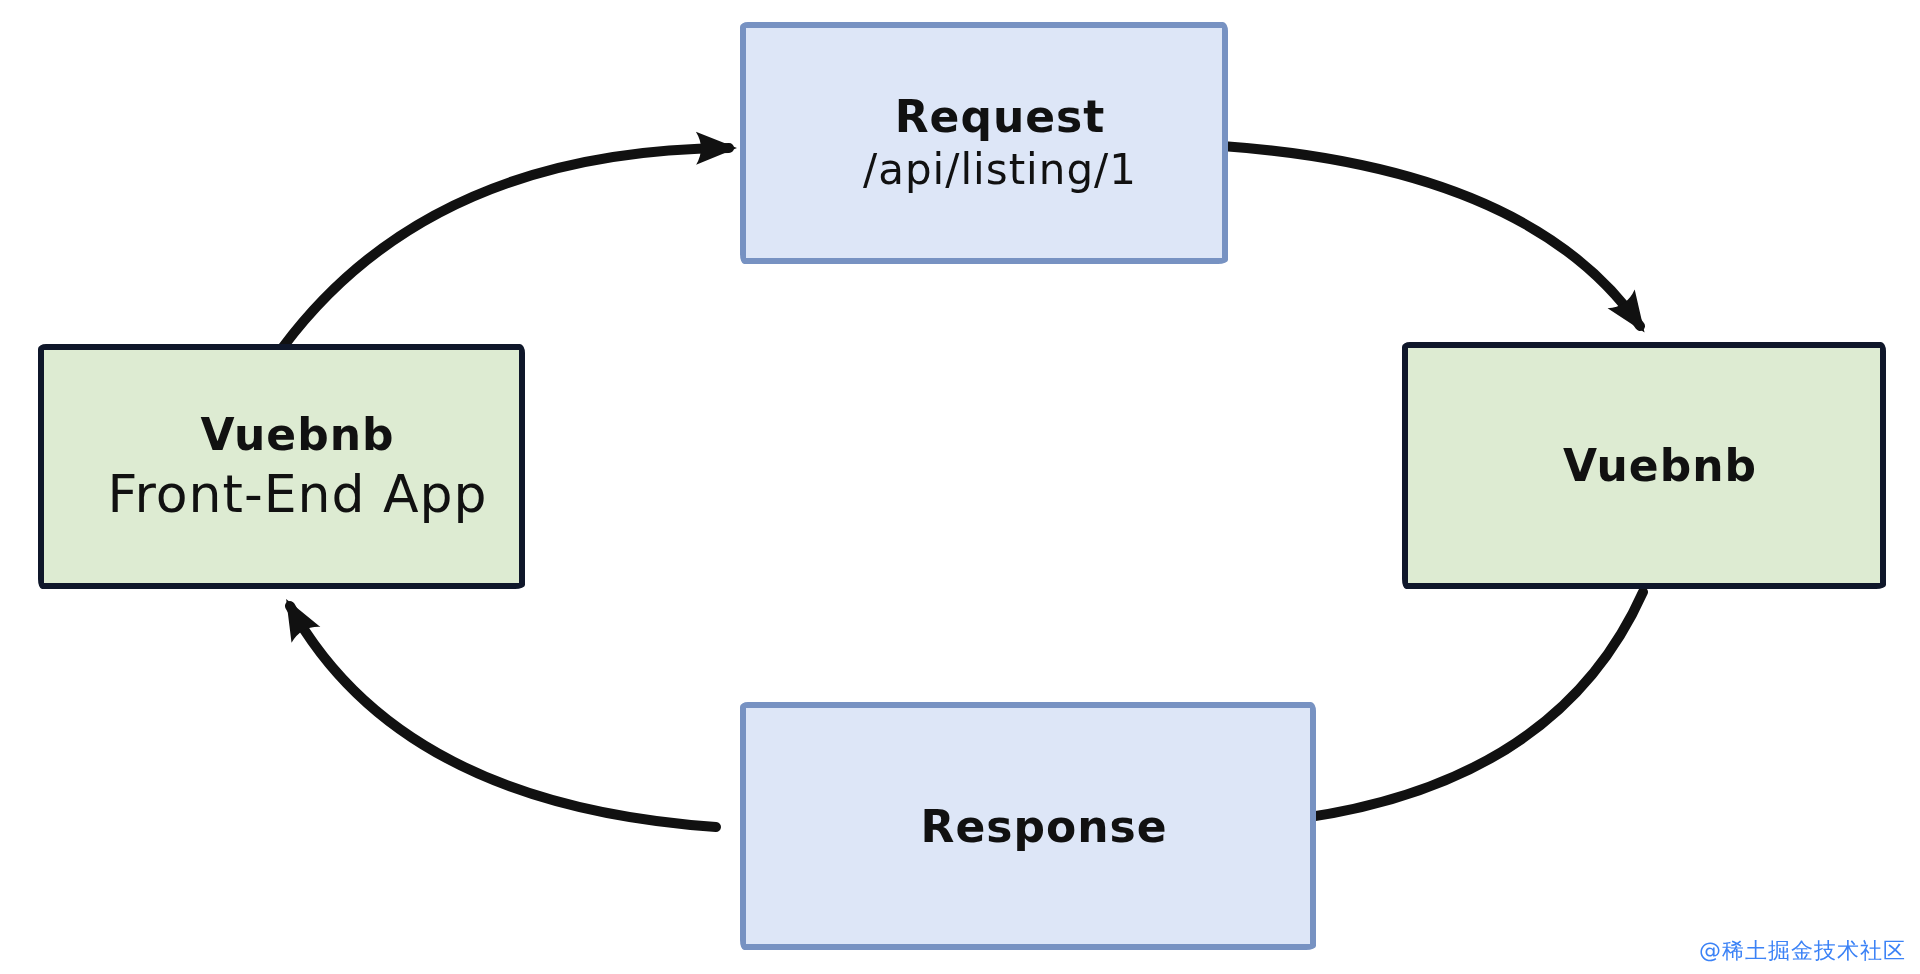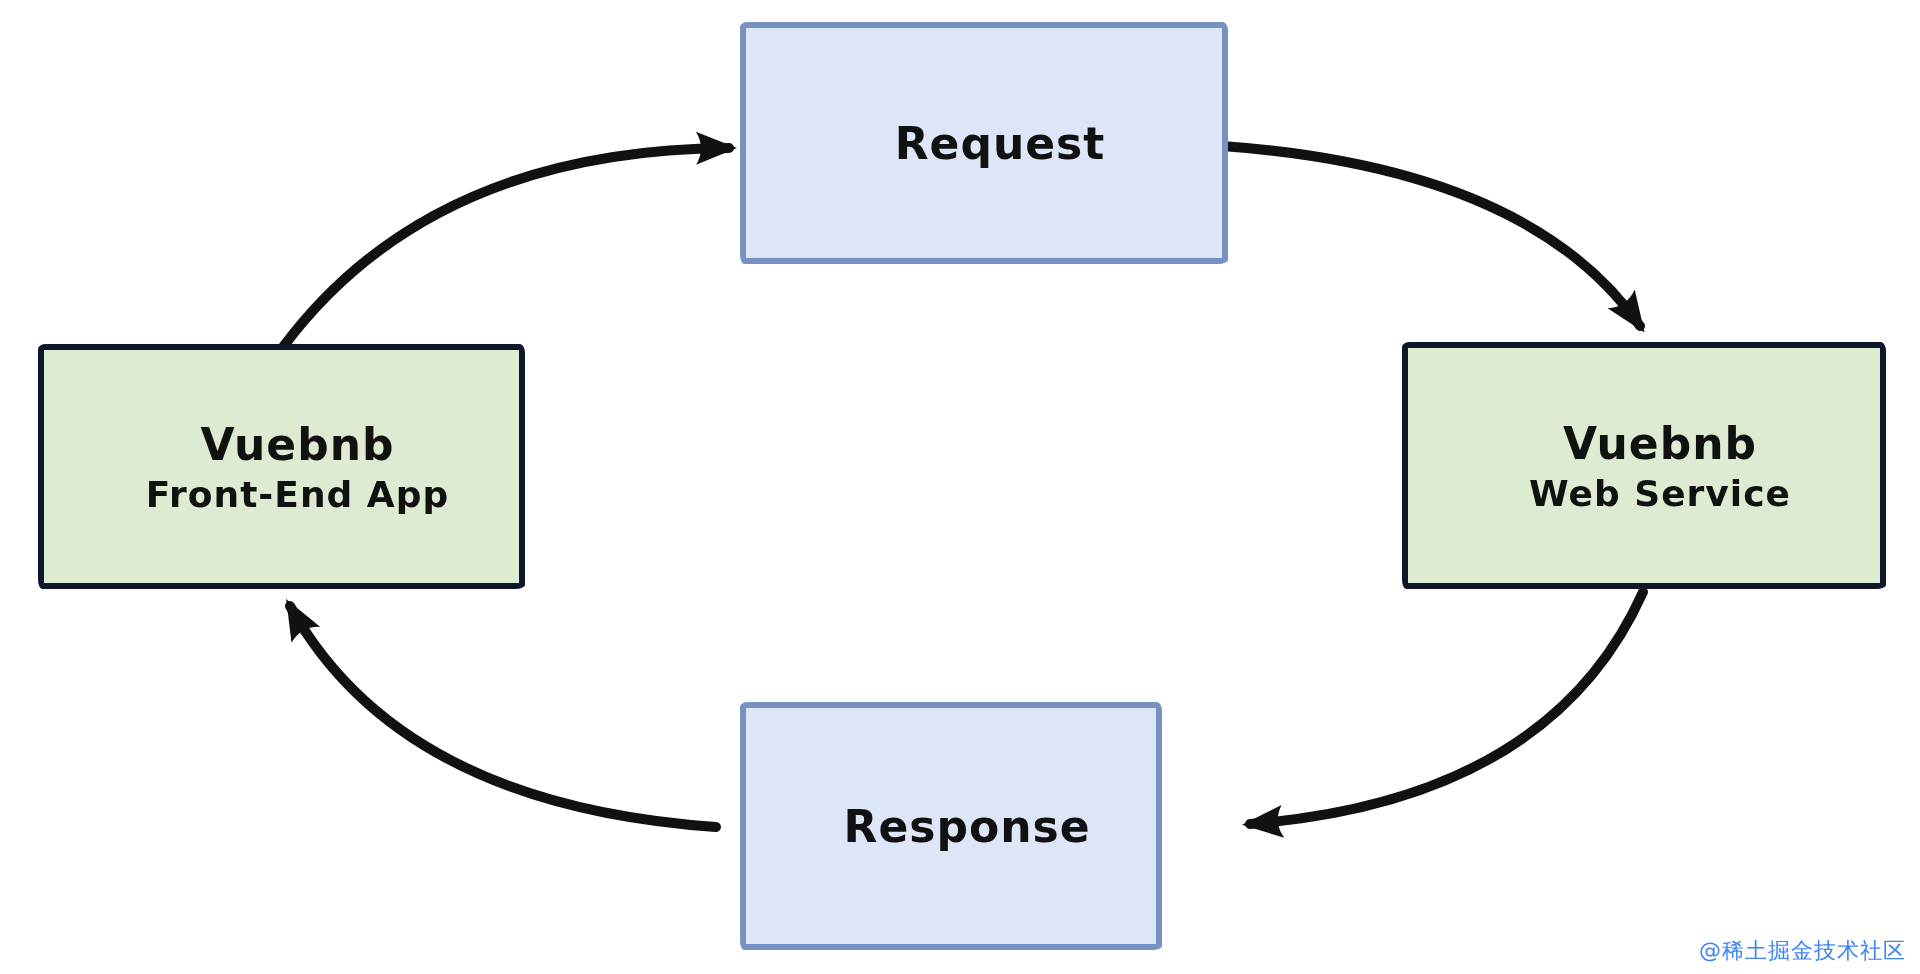--- a/index.html
+++ b/index.html
@@ -46,28 +46,28 @@
     letter-spacing: 1px;
   }
   .node__subtitle {
     font-size: 42px;
     font-weight: 400;
     color: #111111;
     line-height: 1.25;
     letter-spacing: 1px;
   }
   .node__subtitle--bold {
-    font-weight: 700;
-    font-size: 36px;
+    font-weight: 400;
+    font-size: 52px;
   }
   
   .node--request  { left: 740px; top: 22px;  width: 488px; height: 242px; }
   .node--frontend { left: 38px;  top: 344px; width: 487px; height: 245px; }
   .node--service  { left: 1402px;top: 342px; width: 484px; height: 247px; }
-  .node--response { left: 740px; top: 702px; width: 422px; height: 248px; }
+  .node--response { left: 740px; top: 702px; width: 576px; height: 248px; }
   .watermark {
     position: absolute;
     right: 14px;
     bottom: 8px;
     font-size: 22px;
     color: #3b82f6;
     letter-spacing: 1px;
     user-select: none;
   }
 </style>
@@ -83,30 +83,30 @@
       </marker>
     </defs>
     <path d="M 283 347 Q 430 150 729 148" fill="none" stroke="#111111" stroke-width="10" stroke-linecap="round" marker-end="url(#arrowhead)"></path>
     <path d="M 1222 146 Q 1530 168 1640 326" fill="none" stroke="#111111" stroke-width="10" stroke-linecap="round" marker-end="url(#arrowhead)"></path>
     <path d="M 1643 592 Q 1550 800 1250 824" fill="none" stroke="#111111" stroke-width="10" stroke-linecap="round" marker-end="url(#arrowhead)"></path>
     <path d="M 716 827 Q 400 805 290 606" fill="none" stroke="#111111" stroke-width="10" stroke-linecap="round" marker-end="url(#arrowhead)"></path>
   </svg>
 
   <div class="node node--blue node--request">
     <div class="node__title">Request</div>
+    <div class="node__subtitle">/api/listing/1</div>
   </div>
 
   <div class="node node--green node--frontend">
     <div class="node__title">Vuebnb</div>
     <div class="node__subtitle node__subtitle--bold">Front-End App</div>
   </div>
 
   <div class="node node--green node--service">
     <div class="node__title">Vuebnb</div>
-    <div class="node__subtitle node__subtitle--bold">Web Service</div>
   </div>
 
   <div class="node node--blue node--response">
     <div class="node__title">Response</div>
   </div>
 
   <div class="watermark">@稀土掘金技术社区</div>
 
 </div>
 

